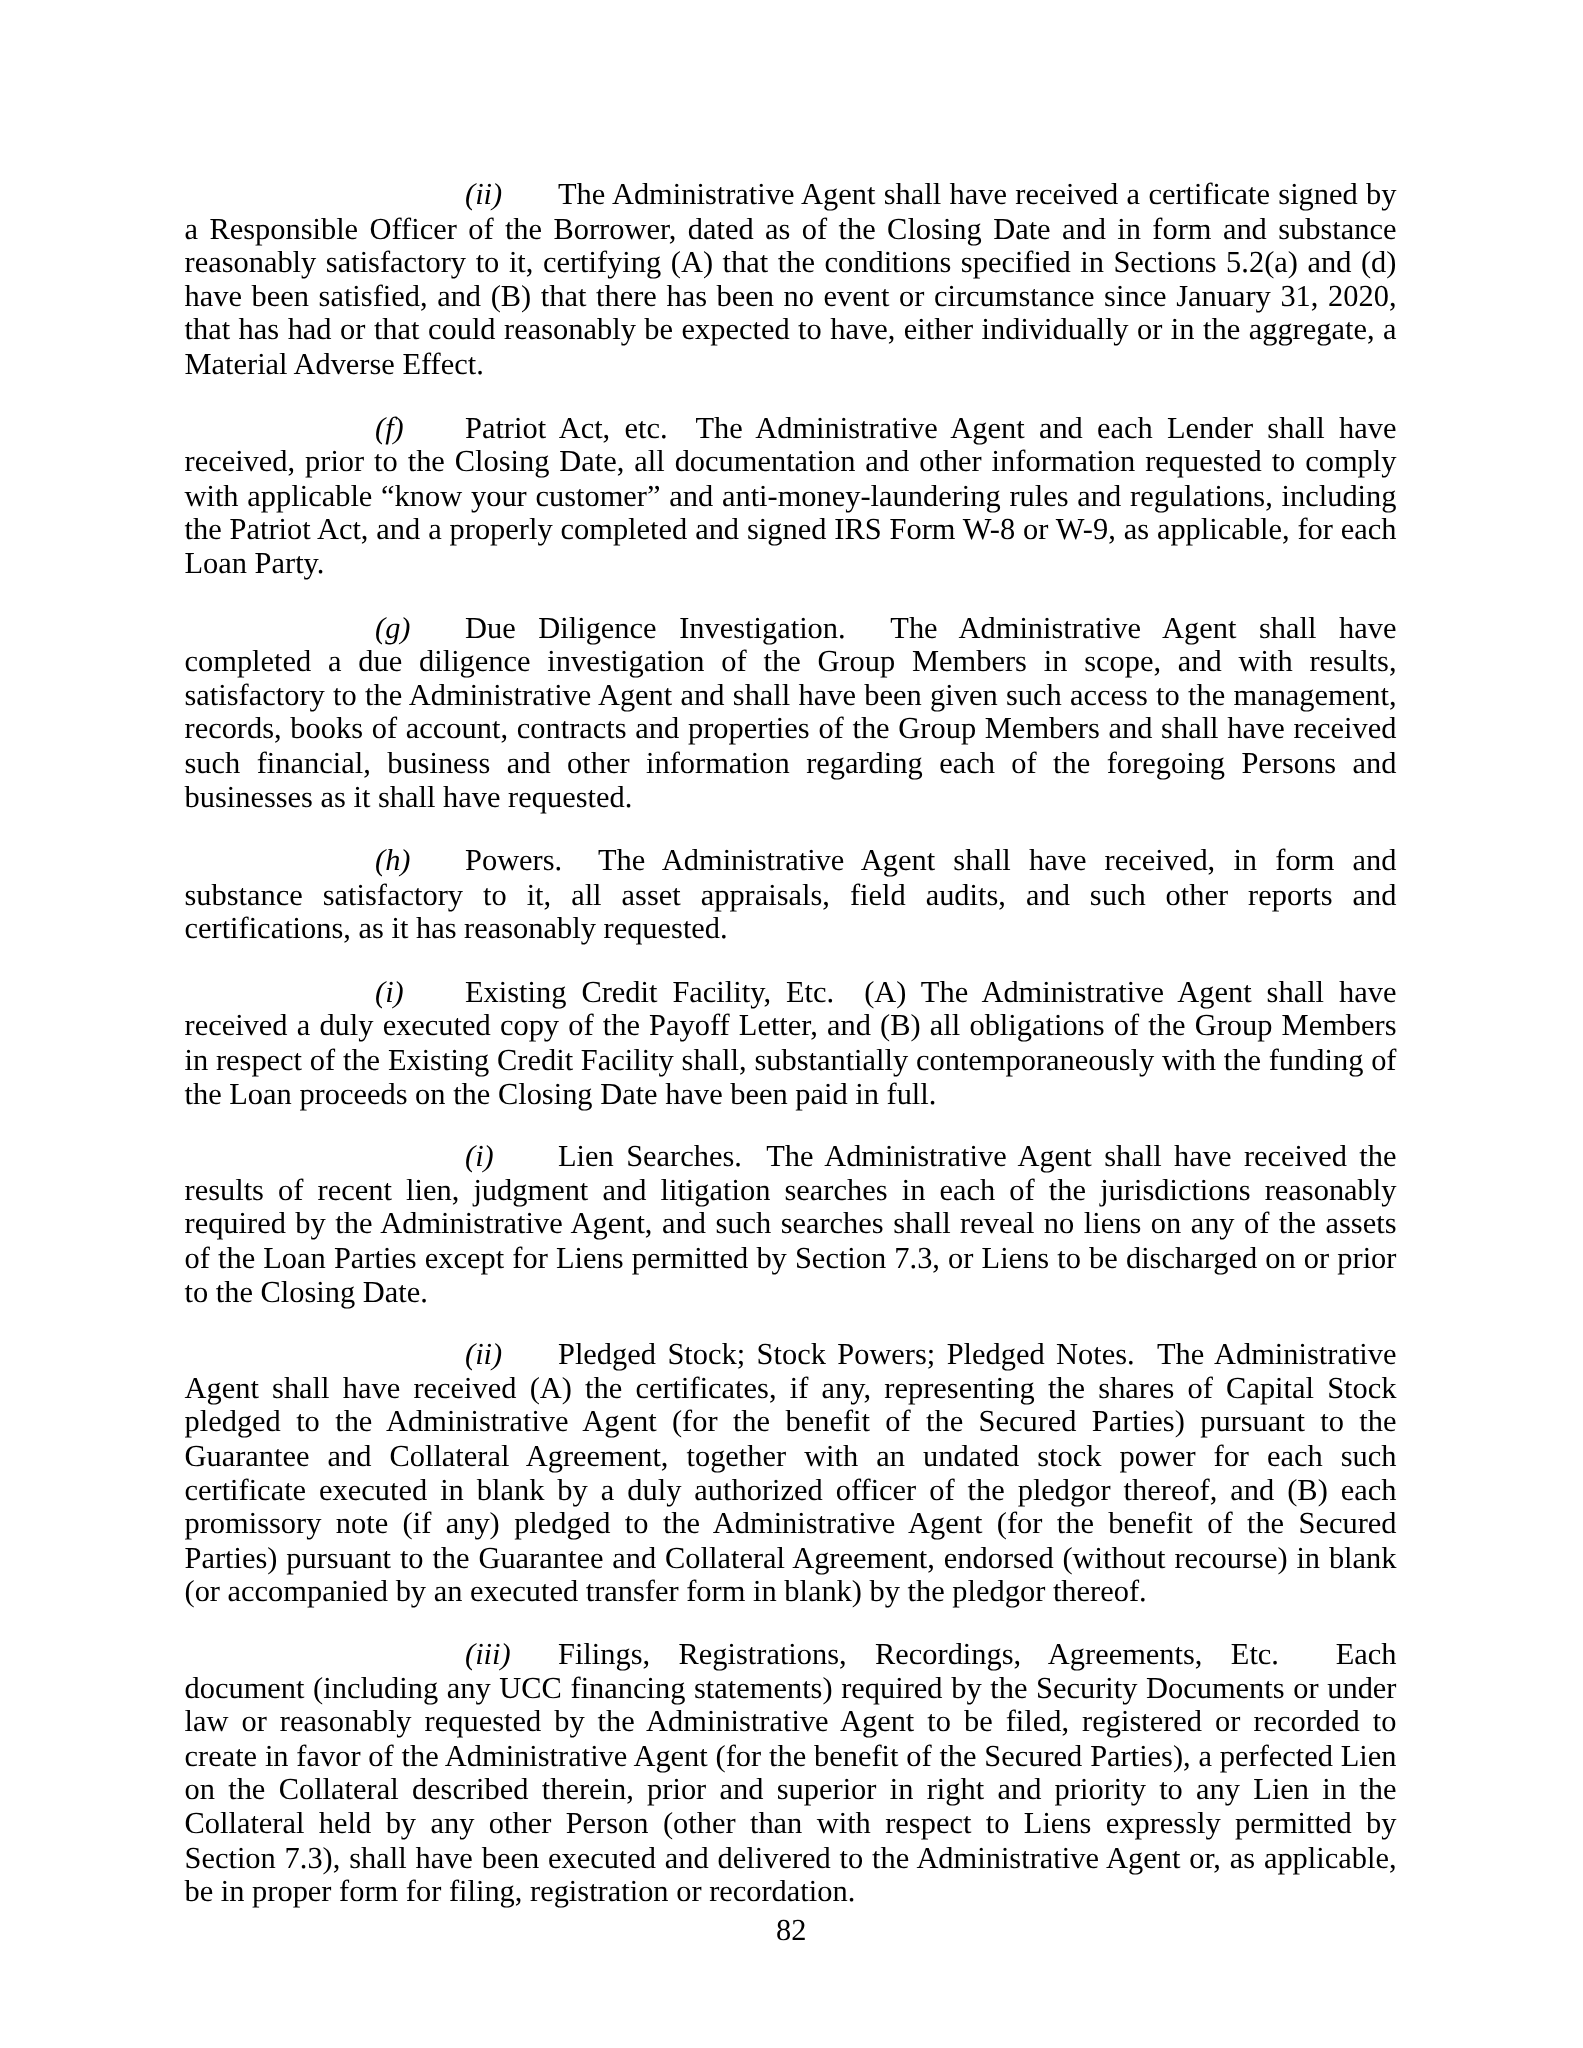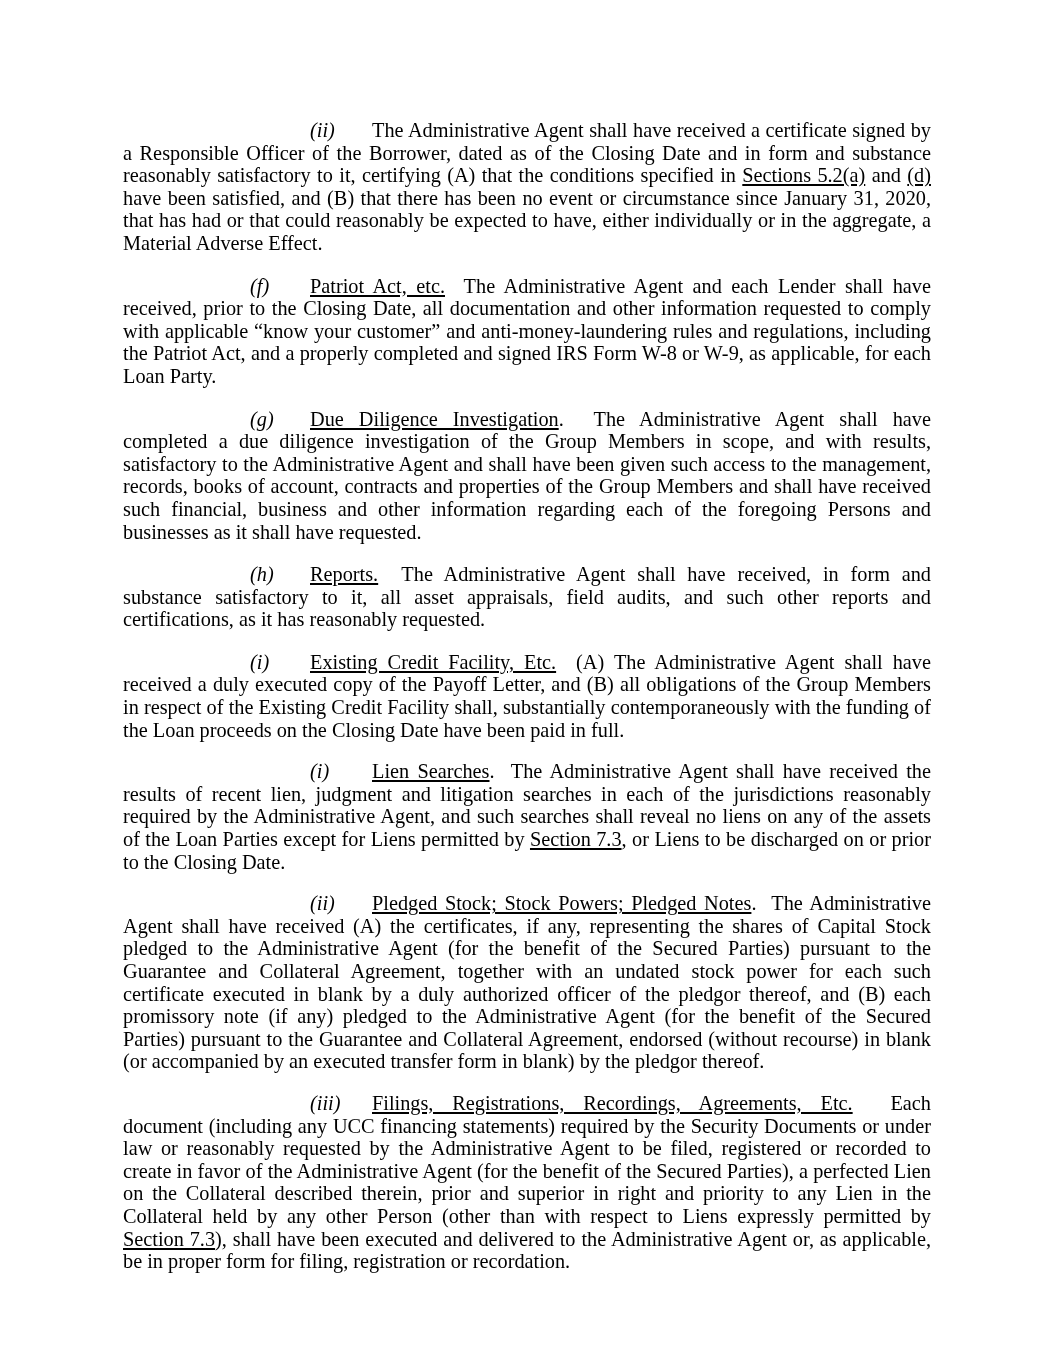--- a/index.html
+++ b/index.html
@@ -34,21 +34,21 @@
   }
   p.para.lvl-a { text-indent: 127px; margin-top: 20px; }
   p.para.lvl-i { text-indent: 187px; }
   .plabel {
     display: inline-block;
     text-indent: 0;
     font-style: italic;
   }
   p.para.lvl-a .plabel { width: 60px; }
   p.para.lvl-i .plabel { width: 62px; }
-  .u { text-decoration: underline; text-underline-offset: 2px; }
+  .u { text-underline-offset: 2px; }
   .page-number {
     position: absolute;
     top: 1276px;
     left: 0;
     width: 1055px;
     text-align: center;
     font-family: "Liberation Serif", "DejaVu Serif", serif;
     font-size: 20.3px;
     line-height: 22.6px;
     color: #000000;
@@ -56,19 +56,20 @@
 </style>
 </head>
 <body>
 
 <main class="page">
   <section class="doc-body">
 
   <p class="para lvl-i"><span class="plabel">(ii)</span><span>The Administrative Agent shall have received a certificate signed by a Responsible Officer of the Borrower, dated as of the Closing Date and in form and substance reasonably satisfactory to it, certifying (A) that the conditions specified in </span><span class="u">Sections 5.2(a)</span><span> and </span><span class="u">(d)</span><span> have been satisfied, and (B) that there has been no event or circumstance since January 31, 2020, that has had or that could reasonably be expected to have, either individually or in the aggregate, a Material Adverse Effect.</span></p>
       <p class="para lvl-a"><span class="plabel">(f)</span><span class="u">Patriot Act, etc.</span><span>&nbsp; The Administrative Agent and each Lender shall have received, prior to the Closing Date, all documentation and other information requested to comply with applicable “know your customer” and anti-money-laundering rules and regulations, including the Patriot Act, and a properly completed and signed IRS Form W-8 or W-9, as applicable, for each Loan Party.</span></p>
       <p class="para lvl-a"><span class="plabel">(g)</span><span class="u">Due Diligence Investigation</span><span>.&nbsp; The Administrative Agent shall have completed a due diligence investigation of the Group Members in scope, and with results, satisfactory to the Administrative Agent and shall have been given such access to the management, records, books of account, contracts and properties of the Group Members and shall have received such financial, business and other information regarding each of the foregoing Persons and businesses as it shall have requested.</span></p>
-      <p class="para lvl-a"><span class="plabel">(h)</span><span class="u">Reports.</span><span>&nbsp; The Administrative Agent shall have received, in form and substance satisfactory to it, all asset appraisals, field audits, and such other reports and certifications, as it has reasonably requested.</span></p>
+      <p class="para lvl-a"><span class="plabel">(h)</span><span class="u">Powers.</span><span>&nbsp; The Administrative Agent shall have received, in form and substance satisfactory to it, all asset appraisals, field audits, and such other reports and certifications, as it has reasonably requested.</span></p>
       <p class="para lvl-a"><span class="plabel">(i)</span><span class="u">Existing Credit Facility, Etc.</span><span>&nbsp; (A) The Administrative Agent shall have received a duly executed copy of the Payoff Letter, and (B) all obligations of the Group Members in respect of the Existing Credit Facility shall, substantially contemporaneously with the funding of the Loan proceeds on the Closing Date have been paid in full.</span></p>
       <p class="para lvl-i"><span class="plabel">(i)</span><span class="u">Lien Searches</span><span>.&nbsp; The Administrative Agent shall have received the results of recent lien, judgment and litigation searches in each of the jurisdictions reasonably required by the Administrative Agent, and such searches shall reveal no liens on any of the assets of the Loan Parties except for Liens permitted by </span><span class="u">Section 7.3</span><span>, or Liens to be discharged on or prior to the Closing Date.</span></p>
       <p class="para lvl-i"><span class="plabel">(ii)</span><span class="u">Pledged Stock; Stock Powers; Pledged Notes</span><span>.&nbsp; The Administrative Agent shall have received (A) the certificates, if any, representing the shares of Capital Stock pledged to the Administrative Agent (for the benefit of the Secured Parties) pursuant to the Guarantee and Collateral Agreement, together with an undated stock power for each such certificate executed in blank by a duly authorized officer of the pledgor thereof, and (B) each promissory note (if any) pledged to the Administrative Agent (for the benefit of the Secured Parties) pursuant to the Guarantee and Collateral Agreement, endorsed (without recourse) in blank (or accompanied by an executed transfer form in blank) by the pledgor thereof.</span></p>
       <p class="para lvl-i"><span class="plabel">(iii)</span><span class="u">Filings, Registrations, Recordings, Agreements, Etc.</span><span>&nbsp; Each document (including any UCC financing statements) required by the Security Documents or under law or reasonably requested by the Administrative Agent to be filed, registered or recorded to create in favor of the Administrative Agent (for the benefit of the Secured Parties), a perfected Lien on the Collateral described therein, prior and superior in right and priority to any Lien in the Collateral held by any other Person (other than with respect to Liens expressly permitted by </span><span class="u">Section 7.3</span><span>), shall have been executed and delivered to the Administrative Agent or, as applicable, be in proper form for filing, registration or recordation.</span></p>
     </section>
+  <div class="page-number">82</div>
 </main>
 
 </body></html>

